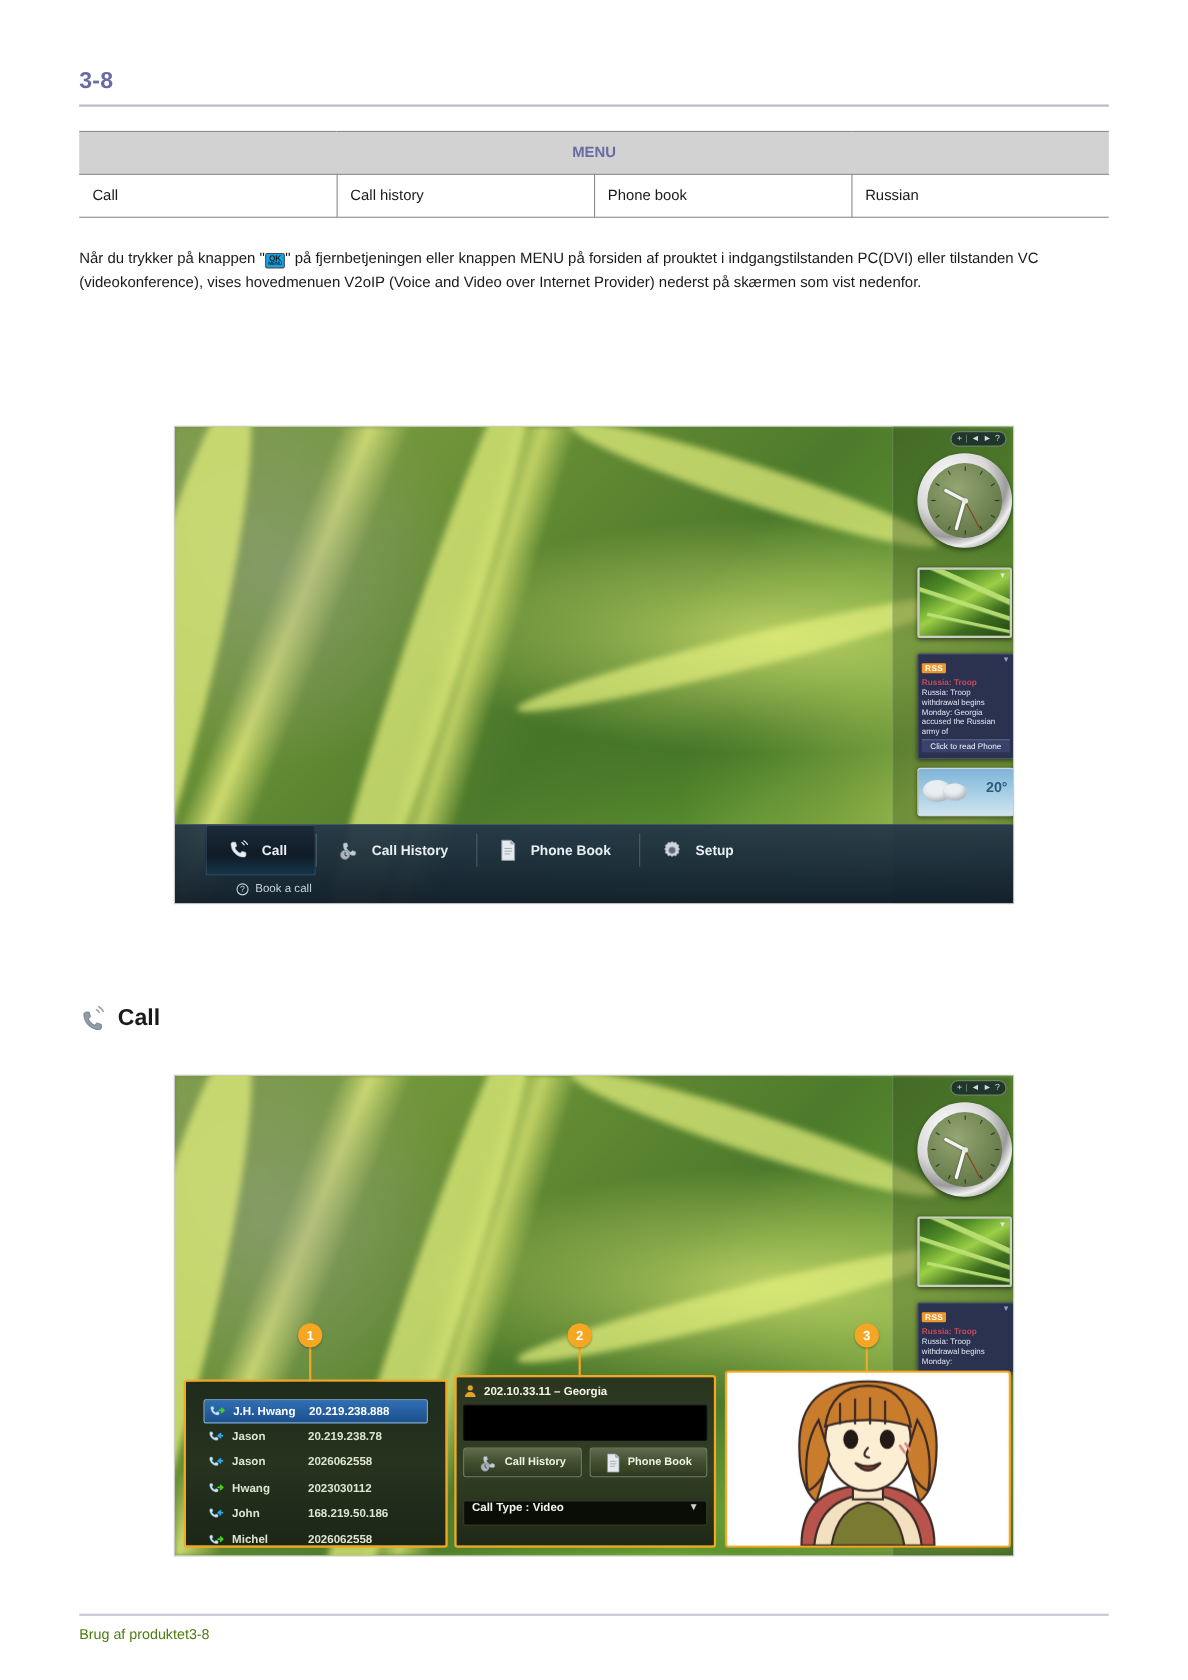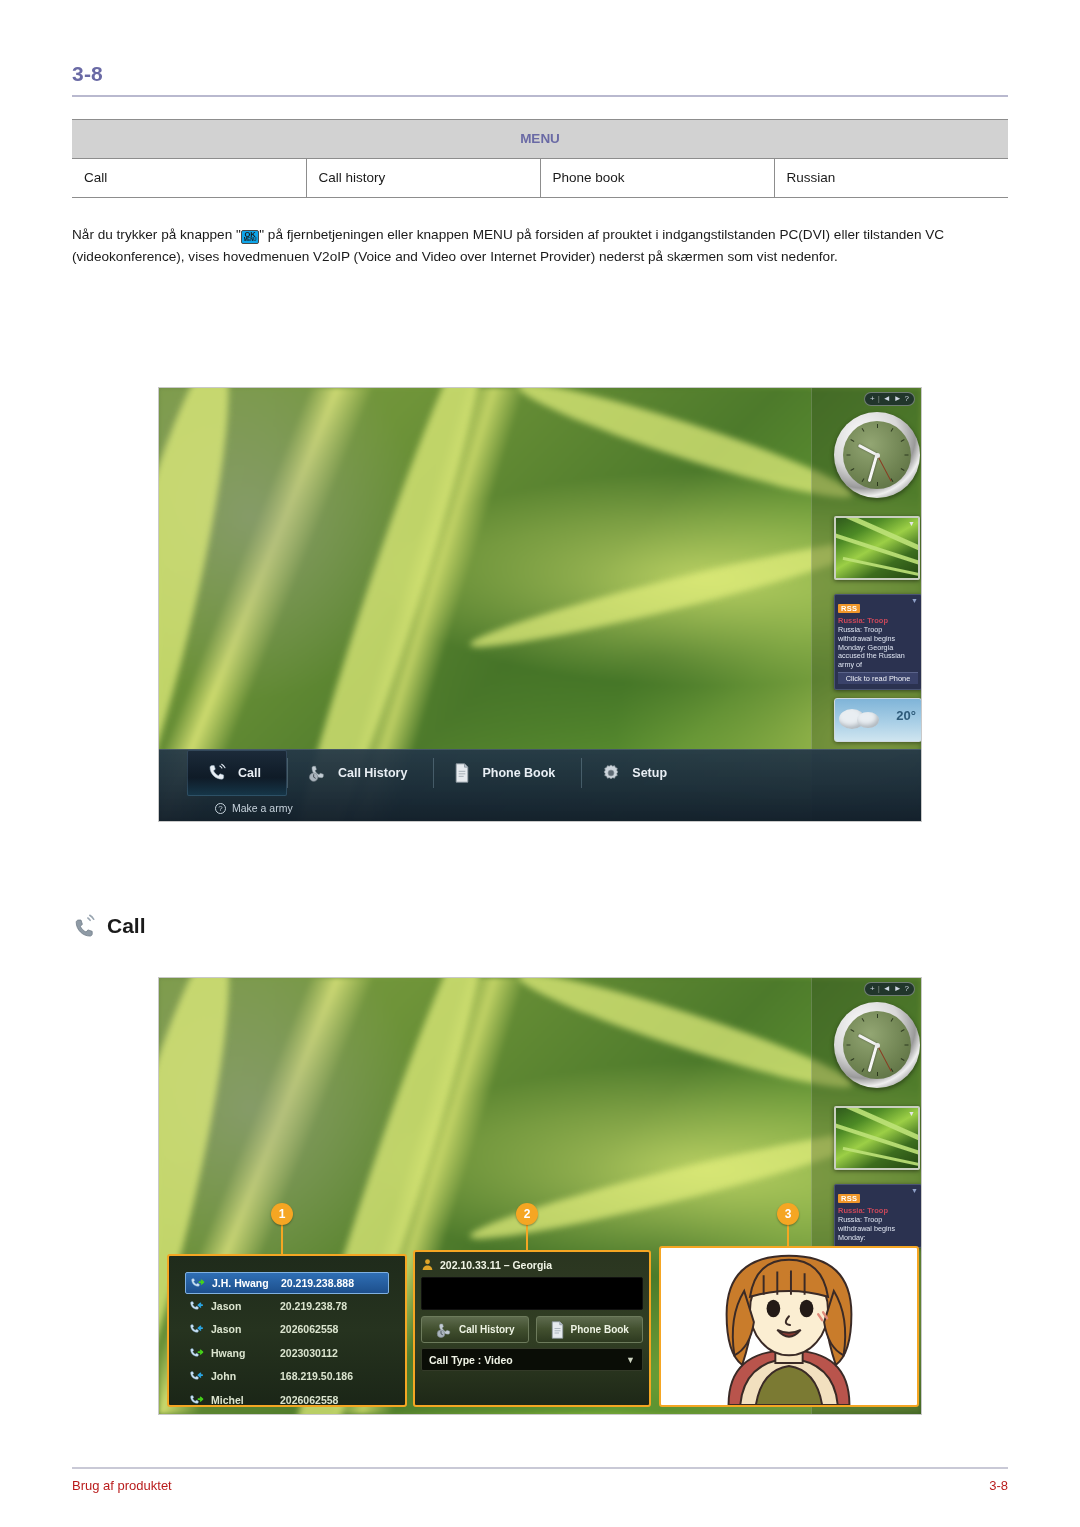--- a/index.html
+++ b/index.html
@@ -153,30 +153,30 @@
   .list-name { width:62px; }
   .ph-ico { width:14px; height:12px; position:relative; flex:none; }
 
   .dial-panel { background: linear-gradient(180deg,#2a3520 0%,#323f24 55%,#1e2817 100%); padding:6px; }
   .dial-head { display:flex; align-items:center; gap:6px; color:#f0f4e6; font-size:10.5px; font-weight:bold; }
   .dial-input { margin-top:6px; height:33px; background:#000; border:1px solid #111; border-radius:2px; }
   .dial-btns { margin-top:6px; display:flex; gap:7px; }
   .dial-btn { flex:1; height:27px; display:flex; align-items:center; justify-content:center; gap:6px;
               border:1px solid #6d7b5c; border-radius:3px; color:#eef3e4; font-size:10px; font-weight:bold;
               background: linear-gradient(180deg,#5e6b4e 0%,#42502f 48%,#2e3a20 100%); }
-  .dial-sel { margin-top:5px; height:23px; background:#0a0d06; border:1px solid #333a28; border-radius:2px;
-              display:flex; align-items:center; justify-content:space-between; padding:0 7px;
+  .dial-sel { margin-top:21px; height:23px; background:#0a0d06; border:1px solid #333a28; border-radius:2px;
+              display:flex; align-items:flex-start; justify-content:space-between; padding:0 7px;
               color:#f0f4e6; font-size:10.5px; font-weight:bold; }
 
   .video-panel { background:#fff; }
 
   
   .footer { position:absolute; left:72px; right:72px; bottom:34px; }
   .footer-rule { height:2px; background:#c9c9d6; }
-  .footer-row { display:flex; justify-content:space-between; margin-top:9px; font-size:13px; color:#b91c1c; }
+  .footer-row { display:flex; justify-content:flex-start; margin-top:9px; font-size:13px; color:#4d7c0f; }
 </style>
 </head>
 <body>
 
 <div class="page">
 
   <div class="head-row">
     <div class="head-num">3-8</div>
   </div>
   <div class="head-rule"></div>
@@ -293,21 +293,21 @@
           <svg width="20" height="20" viewBox="0 0 24 24">
             <path d="M12 2.5l2 1.3 2.3-.6 1 2.2 2.2 1-.6 2.3 1.3 2-1.3 2 .6 2.3-2.2 1-1 2.2-2.3-.6-2 1.3-2-1.3-2.3.6-1-2.2-2.2-1 .6-2.3-1.3-2 1.3-2-.6-2.3 2.2-1 1-2.2 2.3.6z" fill="#ccd4db" stroke="#8d979f" stroke-width=".8"></path>
             <circle cx="12" cy="12" r="3.6" fill="#5e6a74" stroke="#8d979f" stroke-width=".8"></circle>
           </svg>
           <span>Setup</span>
         </div>
       </div>
 
       <div class="osd-sub">
         <span class="q-circle">?</span>
-        <span>Make a army</span>
+        <span>Book a call</span>
       </div>
     </div>
   </div>
 
   <div class="sec-head" style="position:absolute; left:72px; top:866px;">
     <svg width="26" height="28" viewBox="0 0 24 24">
       <path d="M6 6.5c-1.1 0-2.1.9-2.1 2 0 6.9 5.9 12.8 12.8 12.8 1.1 0 2-1 2-2.1l-.1-2.3-3.9-1.3-1.7 2c-2.4-1.2-4.2-3-5.4-5.4l2-1.7L8.3 6.5 6 6.5z" fill="#8f9ba6" stroke="#6e7a85" stroke-width=".7"></path>
       <path d="M14.6 4.6c.9.5 1.7 1.3 2.2 2.2M16.4 2.1c1.5.9 2.8 2.2 3.7 3.7" stroke="#9aa6b1" stroke-width="1.4" fill="none" stroke-linecap="round"></path>
     </svg>
     <span class="ttl">Call</span>

